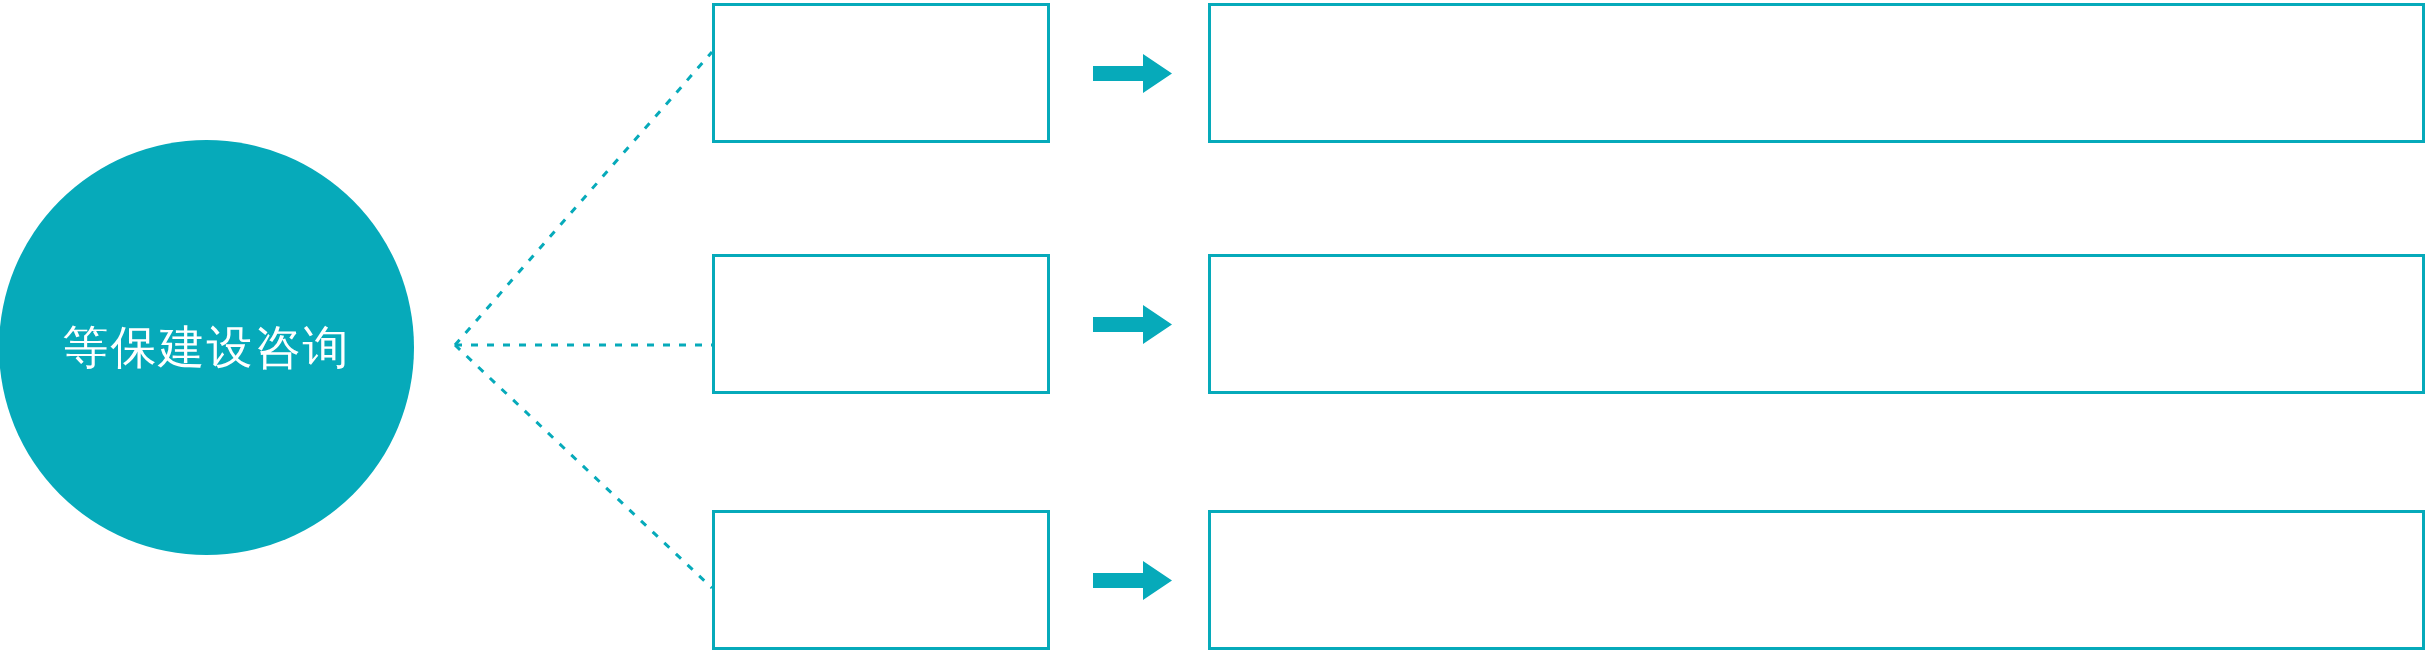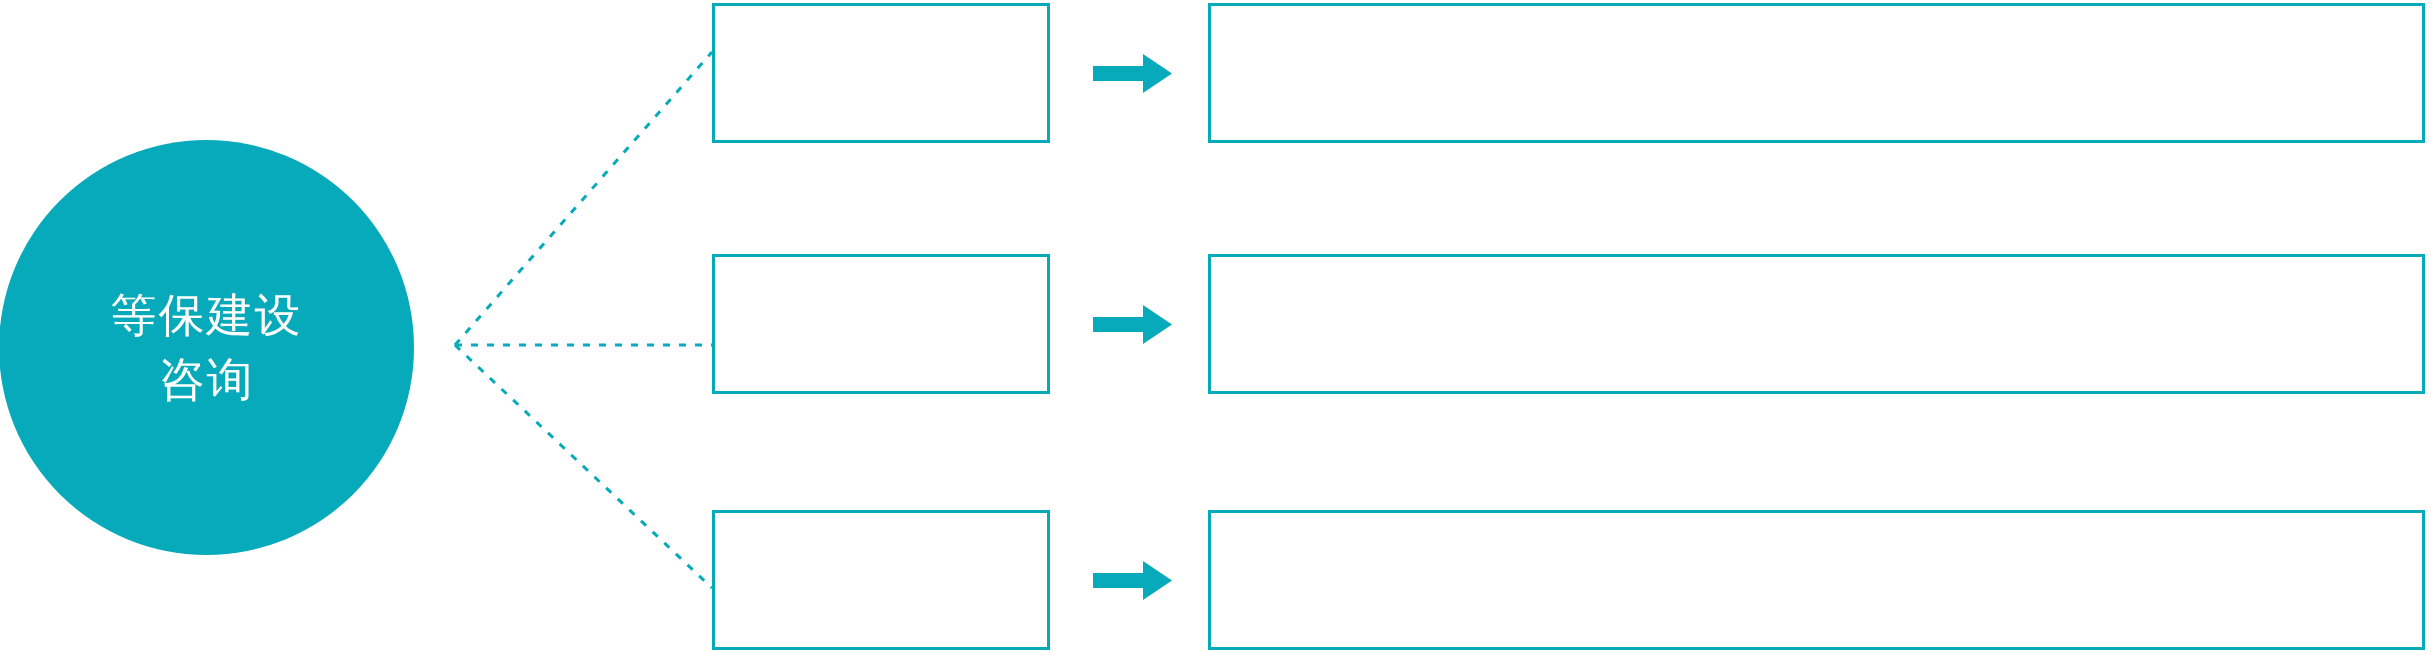--- a/index.html
+++ b/index.html
@@ -22,21 +22,21 @@
   
   .hub {
     position: absolute;
     left: -1px;
     top: 140px;
     width: 415px;
     height: 415px;
     border-radius: 50%;
     background: var(--accent, #06aaba);
     display: flex;
-    flex-direction: column;
+    flex-direction: row;
     align-items: center;
     justify-content: center;
     box-sizing: border-box;
   }
   .hub-line {
     color: #ffffff;
     font-size: 46px;
     line-height: 1.38;
     letter-spacing: 2px;
     font-weight: 400;

